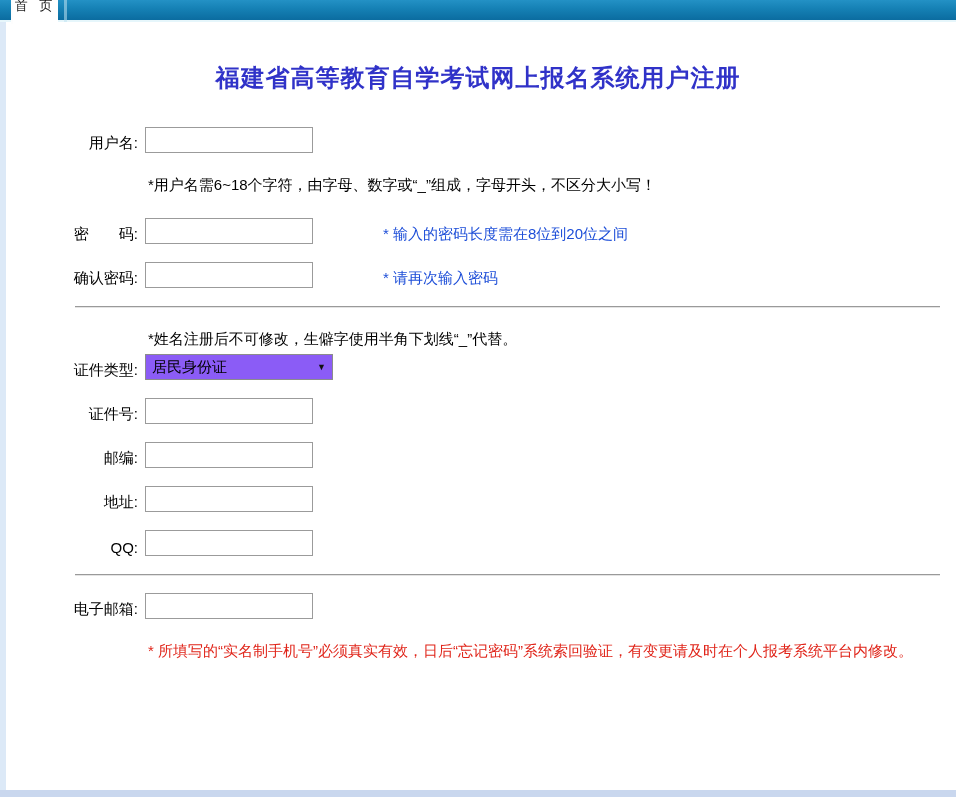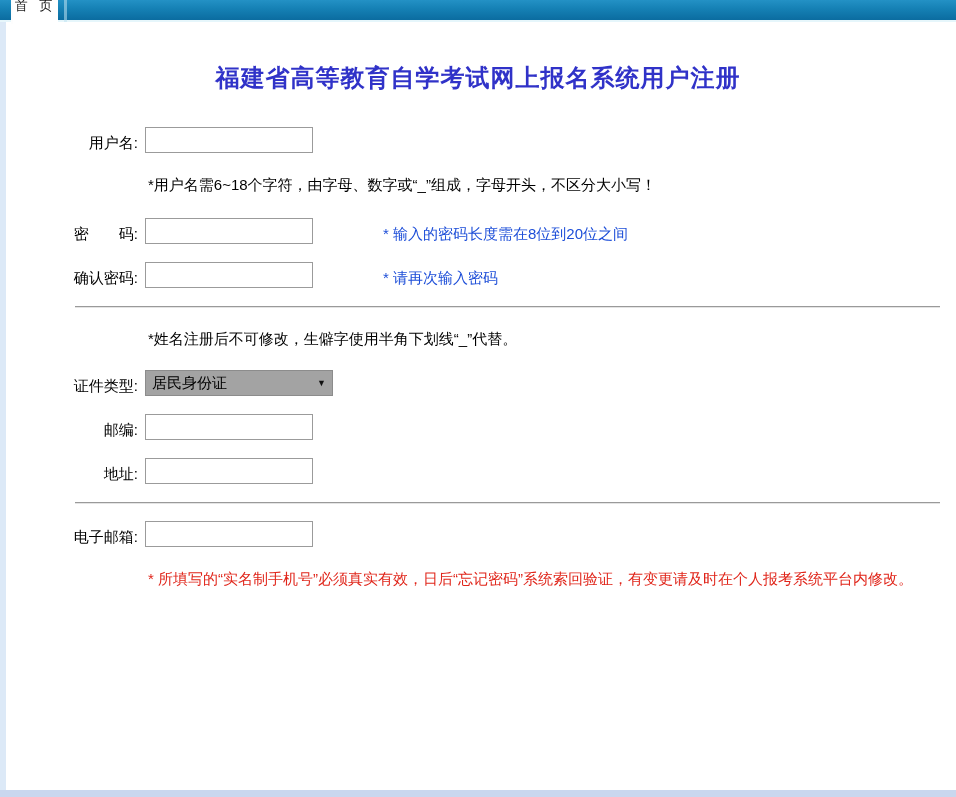--- a/index.html
+++ b/index.html
@@ -88,21 +88,21 @@
     background: #fff;
     font-size: 14px;
     padding: 0 4px;
     outline: none;
     flex: none;
   }
   .select {
     margin-left: 7px;
     width: 188px; height: 26px;
     border: 1px solid #8c8c8c;
-    background: #a3a3a3;
+    background: #8b5cf6;
     display: flex; align-items: center;
     font-size: 15px;
     padding: 12px 6px;
     cursor: pointer;
     flex: none;
   }
   .select .sel-text { flex: 1; }
   .select .arrow { font-size: 9px; color: #111; }
 
   .side-hint {
@@ -112,21 +112,21 @@
     white-space: nowrap;
   }
 
   .hint {
     margin: 24px 0 26px 148px;
     font-size: 15px;
     color: #000;
     line-height: 15px;
     white-space: nowrap;
   }
-  .hint.tight { margin-bottom: 24px; }
+  .hint.tight { margin-bottom: 8px; }
   .hint.red { color: #e0251a; margin-bottom: 0; }
 
   .divider {
     height: 1px;
     background: #9a9a9a;
     box-shadow: 0 1px 0 #e4e4e4;
     margin: 18px 16px 18px 75px;
   }
 </style>
 </head>
@@ -169,31 +169,39 @@
   <div class="hint tight">*姓名注册后不可修改，生僻字使用半角下划线“_”代替。</div>
 
   <div class="row">
     <label class="lbl">证件类型:</label>
     <div class="select">
       <span class="sel-text">居民身份证</span>
       <span class="arrow">▼</span>
     </div>
   </div>
 
+  <div class="row">
+    <label class="lbl">证件号:</label>
+    <input class="txt" type="text" placeholder="" style="">
+  </div>
 
   <div class="row">
     <label class="lbl">邮编:</label>
     <input class="txt" type="text" placeholder="" style="">
   </div>
 
   <div class="row">
     <label class="lbl">地址:</label>
     <input class="txt" type="text" placeholder="" style="">
   </div>
 
+  <div class="row">
+    <label class="lbl">QQ:</label>
+    <input class="txt" type="text" placeholder="" style="">
+  </div>
 
   <div class="divider"></div>
 
   <div class="row">
     <label class="lbl">电子邮箱:</label>
     <input class="txt" type="text" placeholder="" style="">
   </div>
   <div class="hint red">* 所填写的“实名制手机号”必须真实有效，日后“忘记密码”系统索回验证，有变更请及时在个人报考系统平台内修改。</div>
 
 </div>

